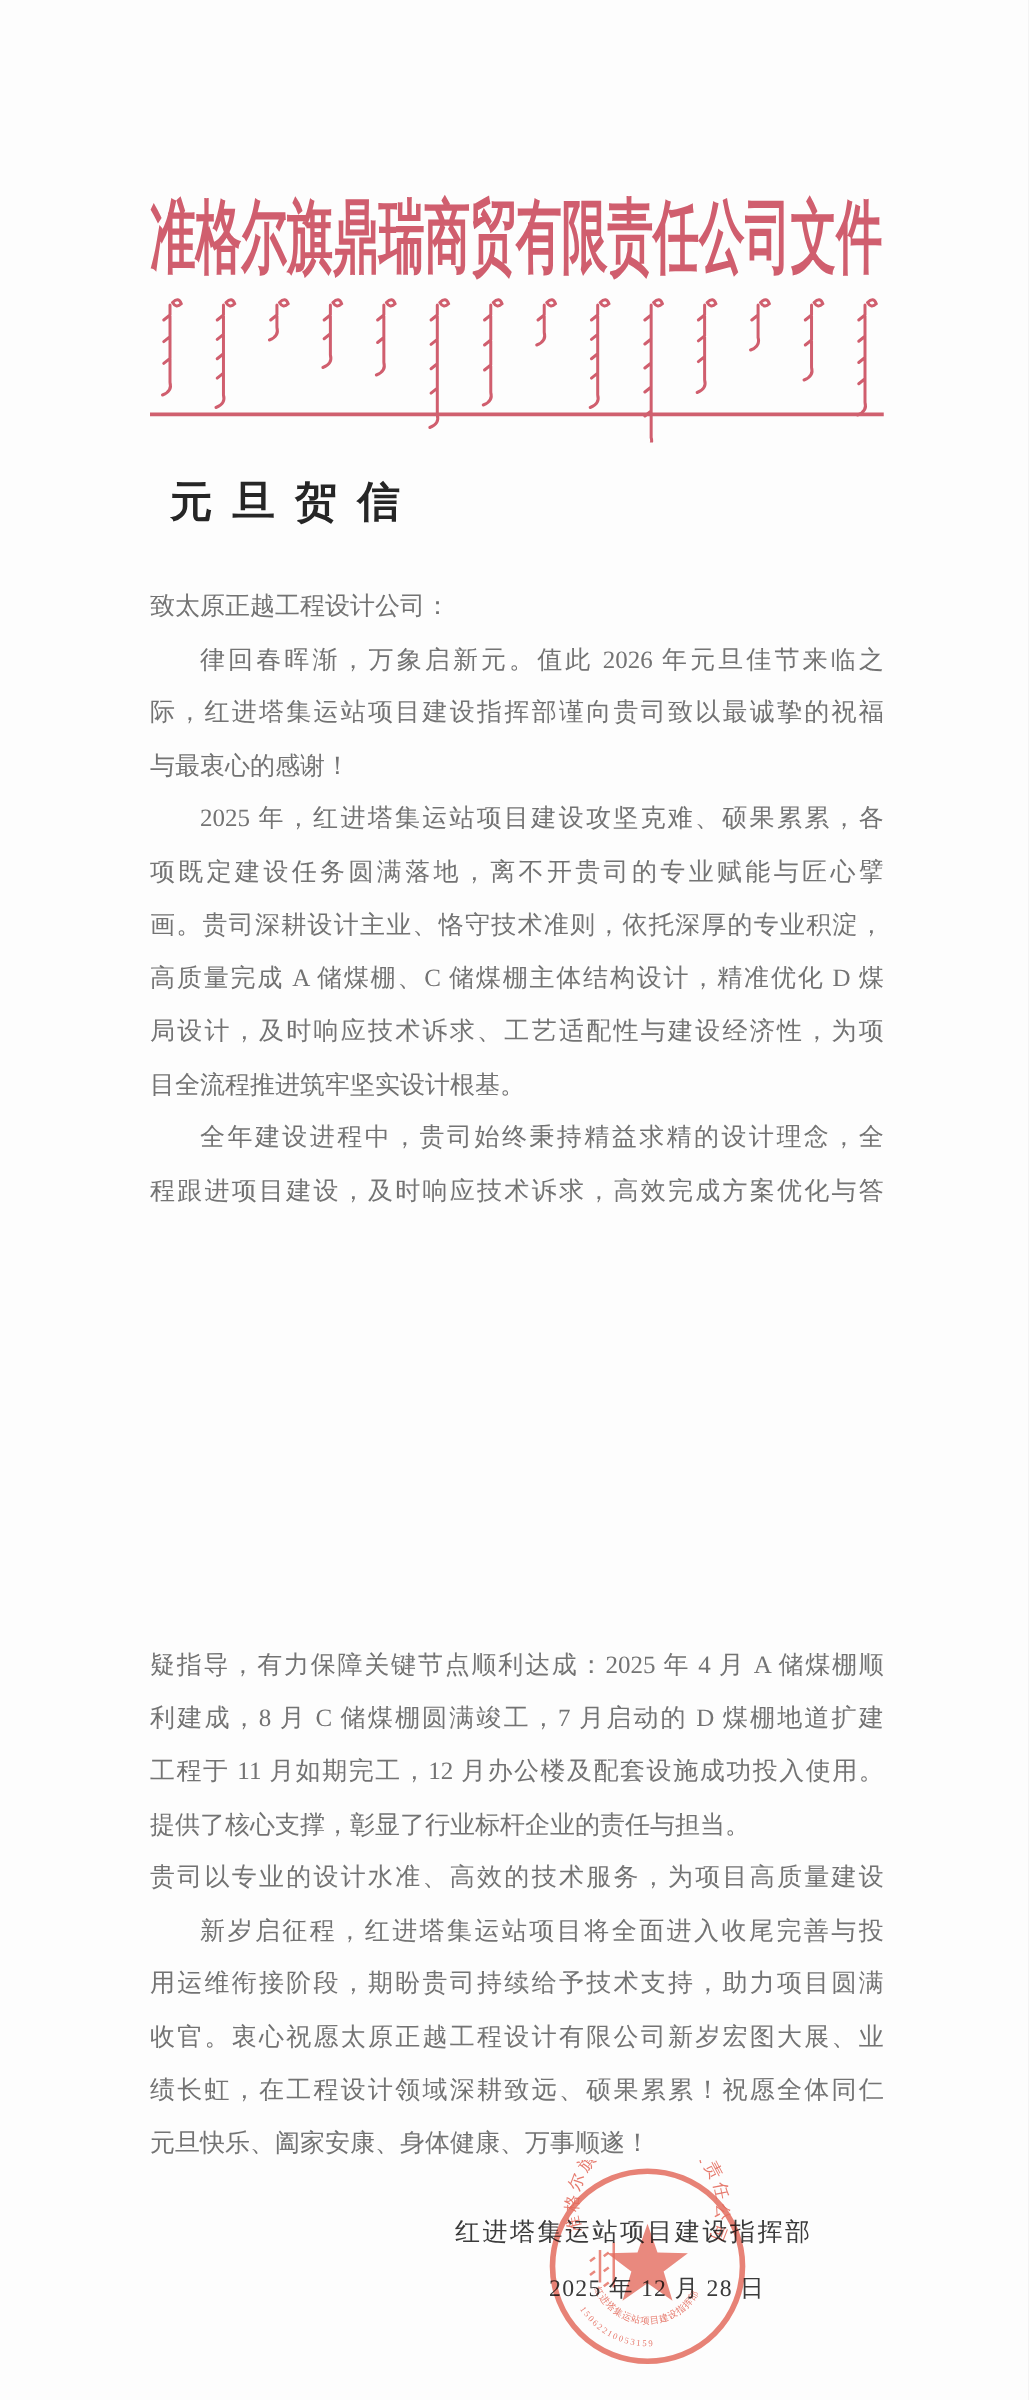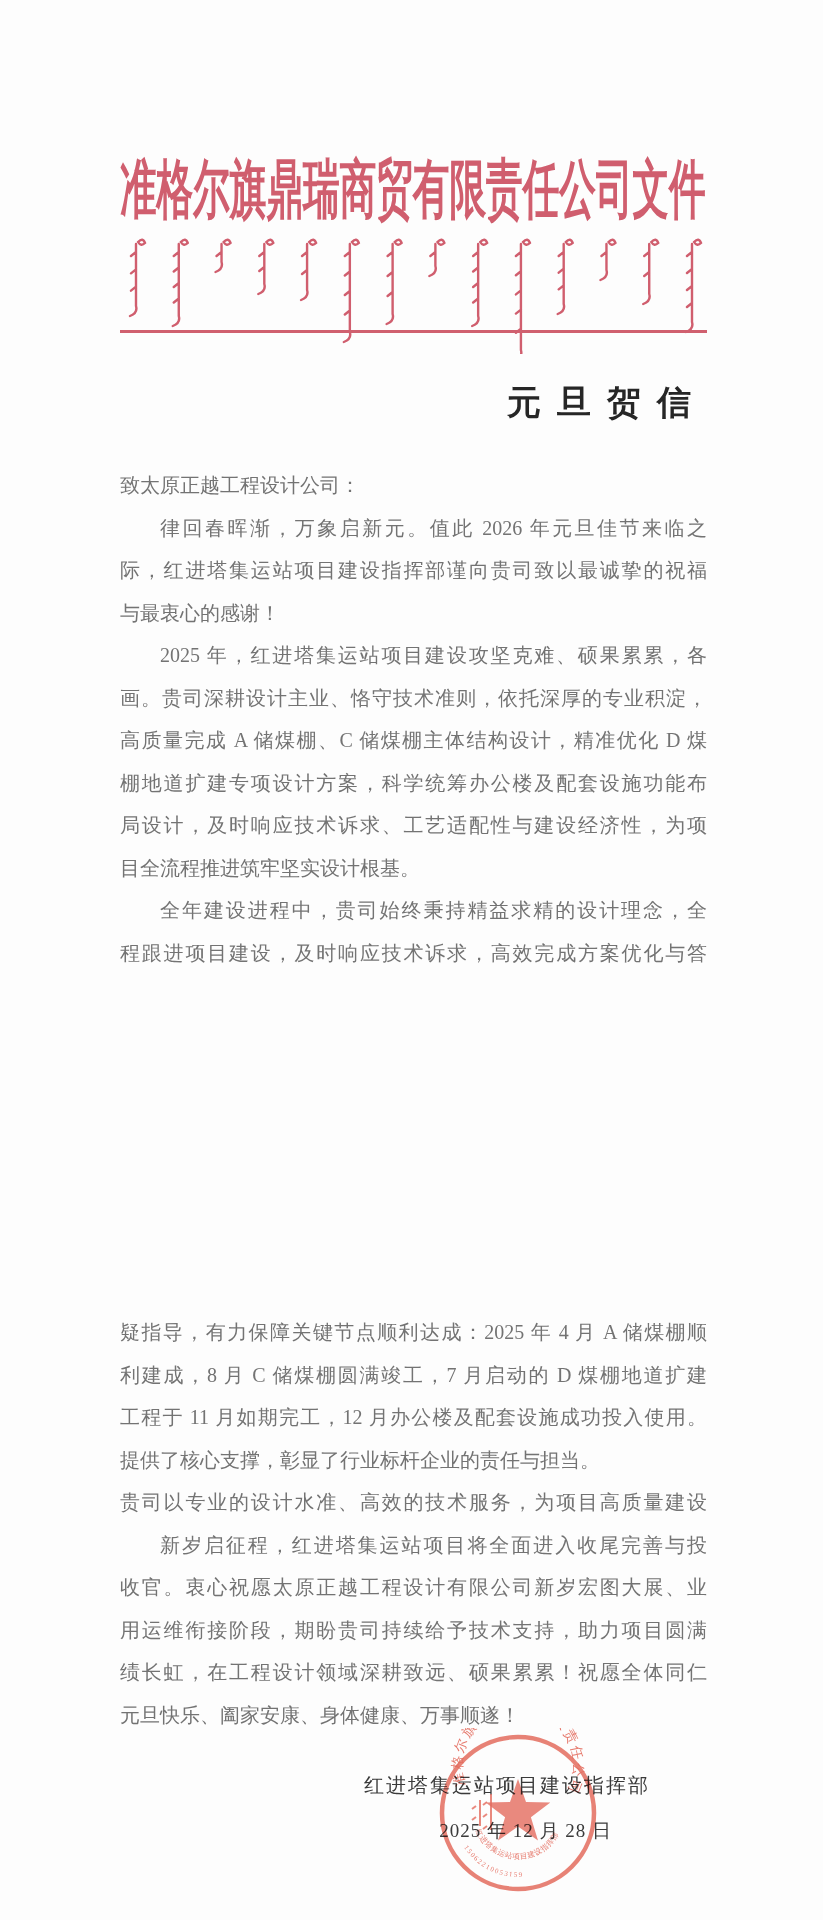--- a/index.html
+++ b/index.html
@@ -13,21 +13,21 @@
   }
   .letterhead-title{
     display:inline-block;font-size:64px;font-weight:700;line-height:80px;
     white-space:nowrap;transform:scaleX(0.572);transform-origin:left center;
     letter-spacing:0;
   }
   .mongolian-row{position:absolute;left:120px;top:236px;width:587px;height:118px;}
   .red-rule{position:absolute;left:120px;top:330px;width:587px;height:3px;}
   .letter-title{
     position:absolute;left:120px;top:384px;width:587px;margin:0;
-    text-align:right;font-size:34px;line-height:38px;font-weight:700;
+    text-align:left;font-size:34px;line-height:38px;font-weight:700;
     letter-spacing:16px;text-indent:16px;color:#262626;
   }
   .body-block{position:absolute;left:120px;width:587px;}
   .body-line{
     height:42.5px;line-height:42.5px;font-size:20px;color:#737373;
     white-space:nowrap;
   }
   .body-line.fill{
     white-space:normal;text-align:justify;text-align-last:justify;
     text-justify:inter-character;
@@ -104,38 +104,38 @@
   <div class="red-rule" style="background: rgb(208, 96, 111);"></div>
 
   <h1 class="letter-title">元旦贺信</h1>
 
   <div id="body1" class="body-block" style="top:464px;">
       <div class="body-line">致太原正越工程设计公司：</div>
       <div class="body-line fill indent">律回春晖渐，万象启新元。值此 2026 年元旦佳节来临之</div>
       <div class="body-line fill">际，红进塔集运站项目建设指挥部谨向贵司致以最诚挚的祝福</div>
       <div class="body-line">与最衷心的感谢！</div>
       <div class="body-line fill indent">2025 年，红进塔集运站项目建设攻坚克难、硕果累累，各</div>
+      <div class="body-line fill">项既定建设任务圆满落地，离不开贵司的专业赋能与匠心擘</div>
       <div class="body-line fill">画。贵司深耕设计主业、恪守技术准则，依托深厚的专业积淀，</div>
       <div class="body-line fill">高质量完成 A 储煤棚、C 储煤棚主体结构设计，精准优化 D 煤</div>
-      <div class="body-line fill">棚地道扩建专项设计方案，科学统筹办公楼及配套设施功能布</div>
       <div class="body-line fill">局设计，及时响应技术诉求、工艺适配性与建设经济性，为项</div>
       <div class="body-line">目全流程推进筑牢坚实设计根基。</div>
       <div class="body-line fill indent">全年建设进程中，贵司始终秉持精益求精的设计理念，全</div>
       <div class="body-line fill">程跟进项目建设，及时响应技术诉求，高效完成方案优化与答</div>
     </div>
 
   <div id="body2" class="body-block" style="top:1311px;">
       <div class="body-line fill">疑指导，有力保障关键节点顺利达成：2025 年 4 月 A 储煤棚顺</div>
       <div class="body-line fill">利建成，8 月 C 储煤棚圆满竣工，7 月启动的 D 煤棚地道扩建</div>
       <div class="body-line fill">工程于 11 月如期完工，12 月办公楼及配套设施成功投入使用。</div>
       <div class="body-line">提供了核心支撑，彰显了行业标杆企业的责任与担当。</div>
       <div class="body-line fill">贵司以专业的设计水准、高效的技术服务，为项目高质量建设</div>
       <div class="body-line fill indent">新岁启征程，红进塔集运站项目将全面进入收尾完善与投</div>
+      <div class="body-line fill">用运维衔接阶段，期盼贵司持续给予技术支持，助力项目圆满</div>
       <div class="body-line fill">收官。衷心祝愿太原正越工程设计有限公司新岁宏图大展、业</div>
-      <div class="body-line fill">用运维衔接阶段，期盼贵司持续给予技术支持，助力项目圆满</div>
       <div class="body-line fill">绩长虹，在工程设计领域深耕致远、硕果累累！祝愿全体同仁</div>
       <div class="body-line">元旦快乐、阖家安康、身体健康、万事顺遂！</div>
     </div>
 
   <div class="signature-line">红进塔集运站项目建设指挥部</div>
 
   <div class="date-line">2025 年 12 月 28 日</div>
 
   <svg id="stamp" class="stamp-svg" viewBox="0 0 170 170">
       <defs>

